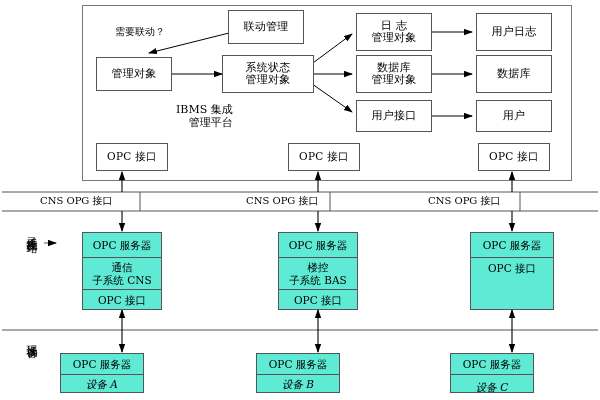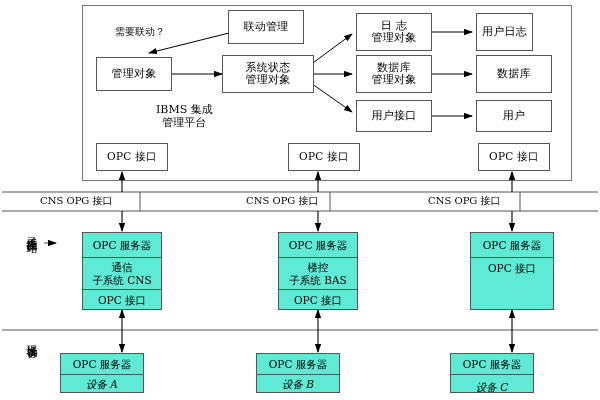--- a/index.html
+++ b/index.html
@@ -152,33 +152,33 @@
     <div>
       <div>数据库</div>
       <div>管理对象</div>
     </div>
   </div>
 
   <div class="box" style="left:356px;top:100px;width:76px;height:32px;">
     <span>用户接口</span>
   </div>
 
-  <div class="box" style="left:476px;top:13px;width:57px;height:38px;">
+  <div class="box" style="left:476px;top:13px;width:76px;height:38px;">
     <span>用户日志</span>
   </div>
 
   <div class="box" style="left:476px;top:55px;width:76px;height:38px;">
     <span>数据库</span>
   </div>
 
   <div class="box" style="left:476px;top:100px;width:76px;height:32px;">
     <span>用户</span>
   </div>
 
-  <div class="plain cap" style="left:156px;top:103px;text-align:center;line-height:1.2;">
+  <div class="plain cap" style="left:176px;top:103px;text-align:right;line-height:1.2;">
     <div>IBMS 集成</div>
     <div>管理平台</div>
   </div>
 
   <div class="box sm" style="left:96px;top:143px;width:72px;height:28px;">
     <span>OPC 接口</span>
   </div>
   <div class="box sm" style="left:288px;top:143px;width:72px;height:28px;">
     <span>OPC 接口</span>
   </div>

